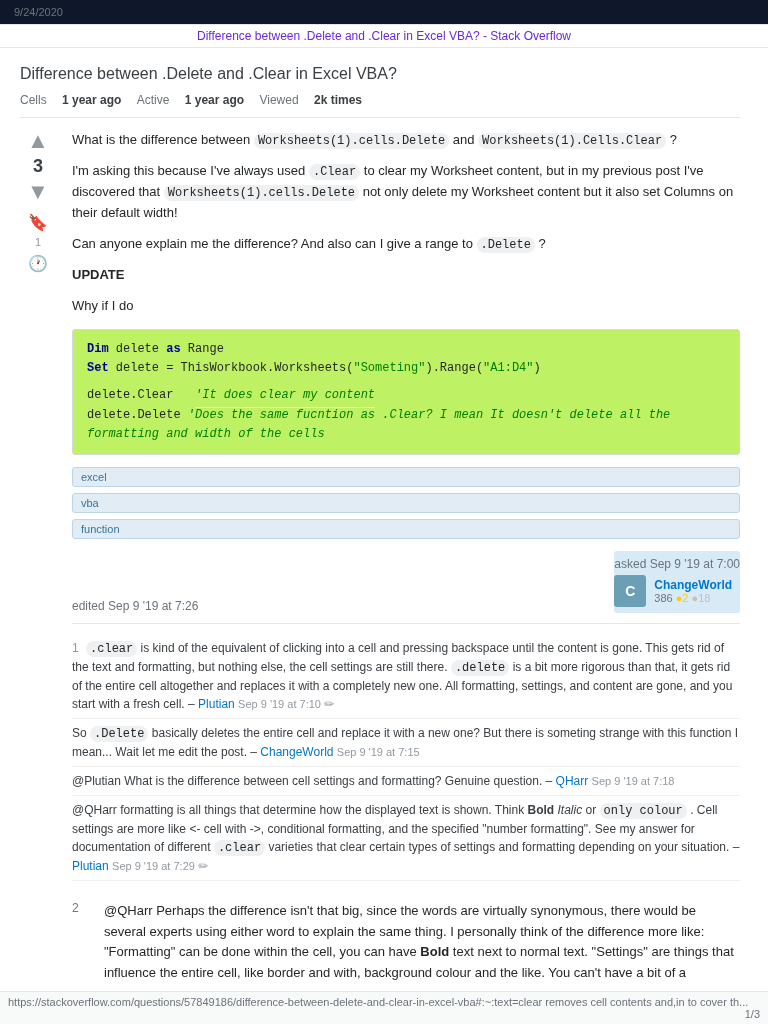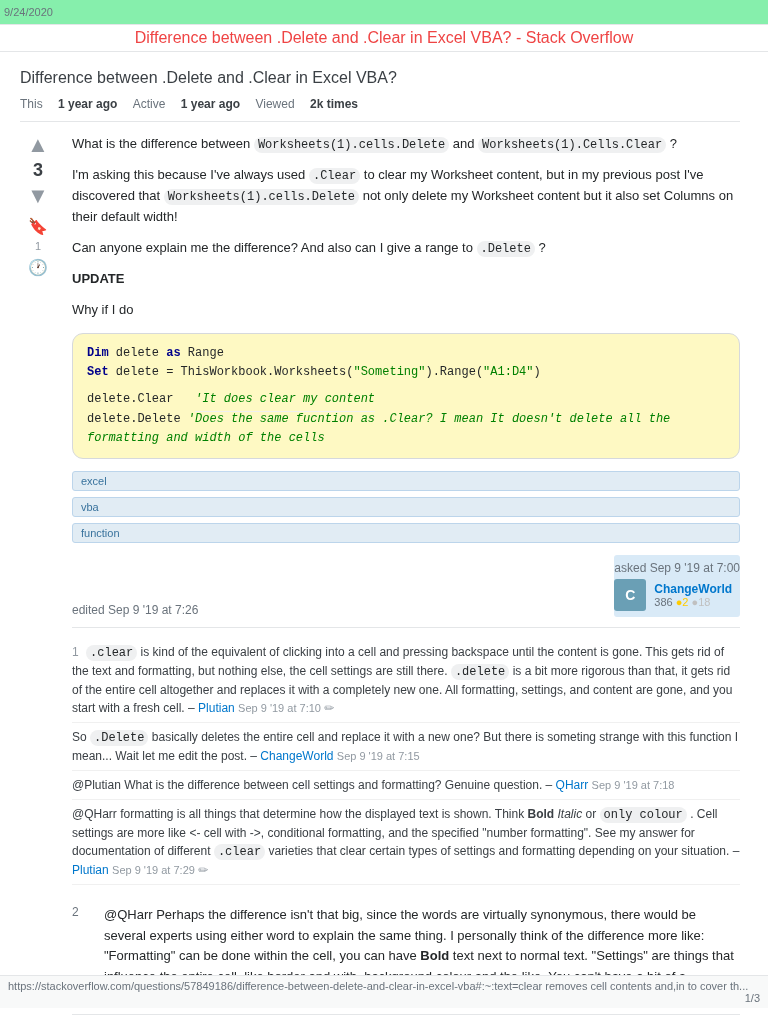--- a/index.html
+++ b/index.html
@@ -3,30 +3,30 @@
   <meta charset="utf-8">
   <style>
     * { box-sizing: border-box; margin: 0; padding: 0; }
     body {
       font-family: Arial, sans-serif;
       font-size: 13px;
       color: #242729;
       background: #fff;
     }
     .top-bar {
-      background: #86efac;
+      background: #0f172a;
       border-bottom: 1px solid #e4e6e8;
-      padding: 6px 4px;
+      padding: 6px 14px;
       font-size: 11px;
       color: #6a737c;
     }
     .page-title-bar {
       text-align: center;
-      font-size: 16px;
-      color: #ef4444;
+      font-size: 12px;
+      color: #6d28d9;
       padding: 4px;
       border-bottom: 1px solid #e4e6e8;
     }
     .main-content {
       padding: 16px 20px;
       max-width: 760px;
     }
     .question-title {
       font-size: 16px;
       font-weight: normal;
@@ -94,28 +94,28 @@
     }
     code {
       font-family: 'Courier New', Courier, monospace;
       font-size: 12px;
       background: #eff0f1;
       padding: 1px 4px;
       border-radius: 8px;
       color: #242729;
     }
     .code-block {
-      background: #fef9c3;
+      background: #bef264;
       border: 1px solid #d6d9dc;
       padding: 10px 14px;
       margin: 12px 0;
       font-family: 'Courier New', Courier, monospace;
       font-size: 12px;
       line-height: 1.6;
-      border-radius: 11px;
+      border-radius: 3px;
       overflow-x: auto;
     }
     .code-block .kw { color: #00008b; font-weight: bold; }
     .code-block .str { color: #008000; }
     .code-block .comment { color: #008000; font-style: italic; }
     .code-block .comment-long { color: #008000; font-style: italic; }
     .tags-area {
       margin: 12px 0;
       display: flex;
       gap: 6px;
@@ -232,21 +232,21 @@
     .answer-content p {
       margin-bottom: 16px;
     }
     .bottom-bar {
       background: #f8f9f9;
       border-top: 1px solid #e4e6e8;
       padding: 4px 8px;
       font-size: 11px;
       color: #6a737c;
       position: fixed;
-      bottom: 16px;
+      bottom: 0;
       left: 0;
       width: 100%;
     }
   </style>
 </head>
 <body>
 
 <div class="top-bar">
   <span>9/24/2020</span>
 </div>
@@ -254,21 +254,21 @@
 <div class="page-title-bar">
   <span>Difference between .Delete and .Clear in Excel VBA? - Stack Overflow</span>
 </div>
 
 <div class="main-content">
 
   <h1 class="question-title">Difference between .Delete and .Clear in Excel VBA?</h1>
 
   <div class="question-meta">
     <span>
-      <span>This</span>
+      <span>Cells</span>
       <strong>1 year ago</strong>
     </span>
     <span>
       <span>Active</span>
       <strong>1 year ago</strong>
     </span>
     <span>
       <span>Viewed</span>
       <strong>2k times</strong>
     </span>

